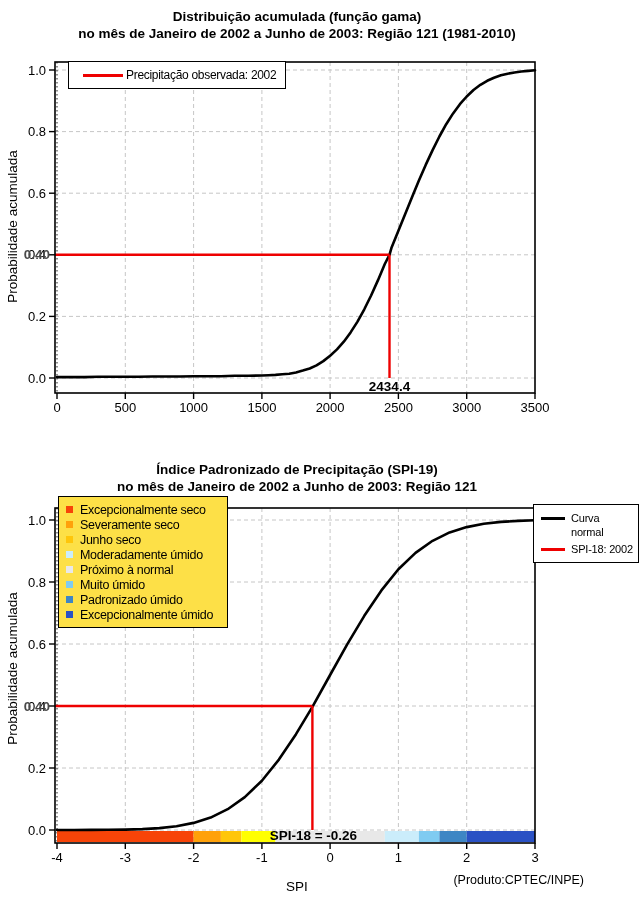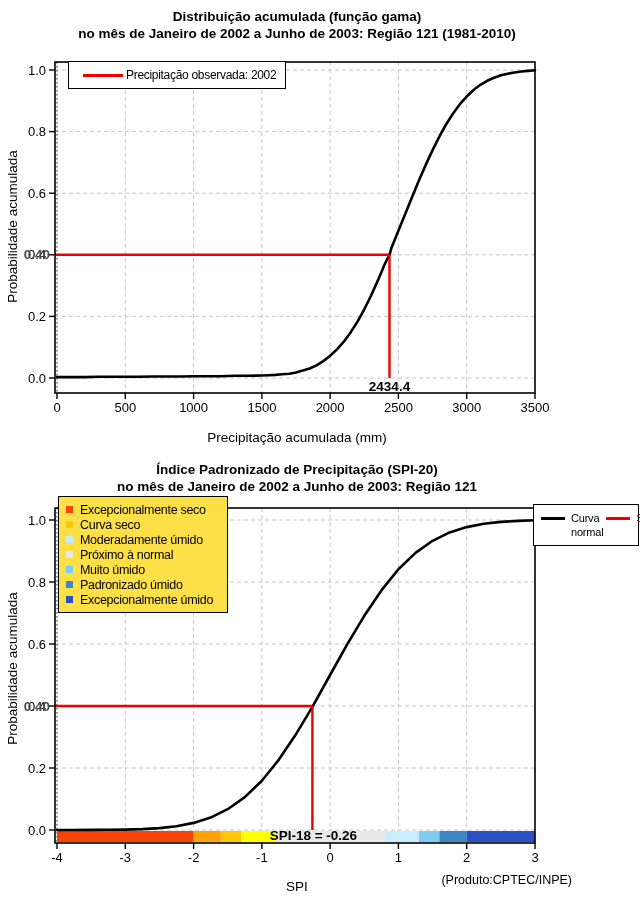--- a/index.html
+++ b/index.html
@@ -25,26 +25,26 @@
   .ylab2{left:-153px;top:206px}
   .xlab{position:absolute;left:2px;width:590px;text-align:center;font-size:13.5px}
   .xlab1{top:430px}
   .xlab2{top:424px}
   .catlegend{position:absolute;left:58px;top:41px;width:170px;background:#fde047;border:1.5px solid #000;
              padding:5px 0 5px 7px;box-sizing:border-box;z-index:3}
   .crow{display:flex;align-items:center;gap:7px;height:15px}
   .cmark{width:7px;height:7px;flex:0 0 7px}
   .clabel{font-size:12.5px;letter-spacing:-0.3px;white-space:nowrap}
   .rlegend{position:absolute;left:533px;top:49px;width:106px;background:#fff;border:1.5px solid #000;
-           box-sizing:border-box;padding:6px 4px 6px 7px;display:flex;gap:3px;z-index:3}
+           box-sizing:border-box;padding:6px 4px 6px 7px;display:flex;flex-direction:column;gap:3px;z-index:3}
   .rrow{display:flex;gap:6px;align-items:flex-start}
   .rrow .lsample{width:24px;flex:0 0 24px;height:2.5px;margin-top:6px}
   .lsample.black{background:#000}
   .rtext{font-size:11px;line-height:14px;letter-spacing:-0.2px;white-space:nowrap}
-  .footnote{position:absolute;right:20px;top:418px;font-size:12.5px}
+  .footnote{position:absolute;right:8px;top:418px;font-size:12.5px}
 </style>
 </head>
 <body>
 
 <div id="stage">
 
   <section class="chart chart1">
     <div class="titles">
       <div>Distribuição acumulada (função gama)</div>
       <div>no mês de Janeiro de 2002 a Junho de 2003: Região 121 (1981-2010)</div>
@@ -96,26 +96,25 @@
         <line x1="49" y1="70.0" x2="55" y2="70.0" stroke="#000" stroke-width="1.4"></line>
         <text x="46" y="74.5" text-anchor="end" class="tick">1.0</text>
         <text x="50" y="259.3" text-anchor="end" class="graylab">0.40</text>
         <text x="389.5" y="391" text-anchor="middle" class="annot">2434.4</text>
       </svg>
     <div class="legend1">
       <span class="lsample"></span>
       <span class="ltext">Precipitação observada: 2002</span>
     </div>
     <div class="ylab ylab1">Probabilidade acumulada</div>
-    <div class="xlab xlab1">Precipitação acumulada (mm)</div>
   </section>
 
   <section class="chart chart2">
     <div class="titles">
-      <div>Índice Padronizado de Precipitação (SPI-20)</div>
+      <div>Índice Padronizado de Precipitação (SPI-19)</div>
       <div>no mês de Janeiro de 2002 a Junho de 2003: Região 121</div>
     </div>
     <svg id="svg2" width="640" height="445">
         <line x1="55" y1="375.0" x2="535" y2="375.0" stroke="#C6C6C6" stroke-dasharray="4 3"></line>
         <line x1="55" y1="313.0" x2="535" y2="313.0" stroke="#C6C6C6" stroke-dasharray="4 3"></line>
         <line x1="55" y1="251.0" x2="535" y2="251.0" stroke="#C6C6C6" stroke-dasharray="4 3"></line>
         <line x1="55" y1="189.0" x2="535" y2="189.0" stroke="#C6C6C6" stroke-dasharray="4 3"></line>
         <line x1="55" y1="127.0" x2="535" y2="127.0" stroke="#C6C6C6" stroke-dasharray="4 3"></line>
         <line x1="55" y1="65.0" x2="535" y2="65.0" stroke="#C6C6C6" stroke-dasharray="4 3"></line>
         <line x1="57.0" y1="53" x2="57.0" y2="388" stroke="#222" stroke-dasharray="1.5 2.5"></line>
@@ -168,22 +167,26 @@
         <text x="46" y="69.5" text-anchor="end" class="tick">1.0</text>
         <text x="50" y="255.5" text-anchor="end" class="graylab">0.40</text>
         <text x="313.4" y="385" text-anchor="middle" class="annot">SPI-18 = -0.26</text>
       </svg>
     <div class="catlegend" id="catlegend">
         <div class="crow">
           <span class="cmark" style="background: rgb(247, 68, 8);"></span>
           <span class="clabel">Excepcionalmente seco</span>
         </div>
         <div class="crow">
+          <span class="cmark" style="background: rgb(255, 161, 10);"></span>
+          <span class="clabel">Severamente seco</span>
+        </div>
+        <div class="crow">
           <span class="cmark" style="background: rgb(255, 198, 10);"></span>
-          <span class="clabel">Curva seco</span>
+          <span class="clabel">Junho seco</span>
         </div>
         <div class="crow">
           <span class="cmark" style="background: rgb(203, 237, 251);"></span>
           <span class="clabel">Moderadamente úmido</span>
         </div>
         <div class="crow">
           <span class="cmark" style="background: rgb(232, 232, 232);"></span>
           <span class="clabel">Próximo à normal</span>
         </div>
         <div class="crow">

